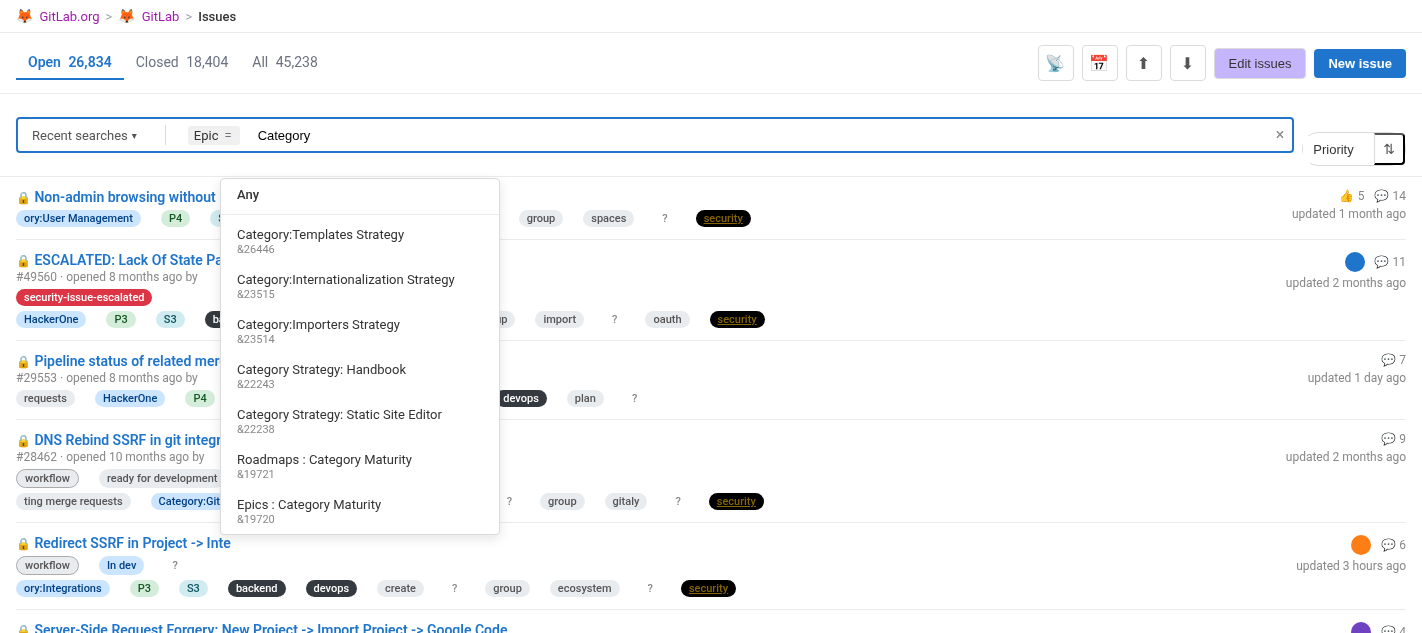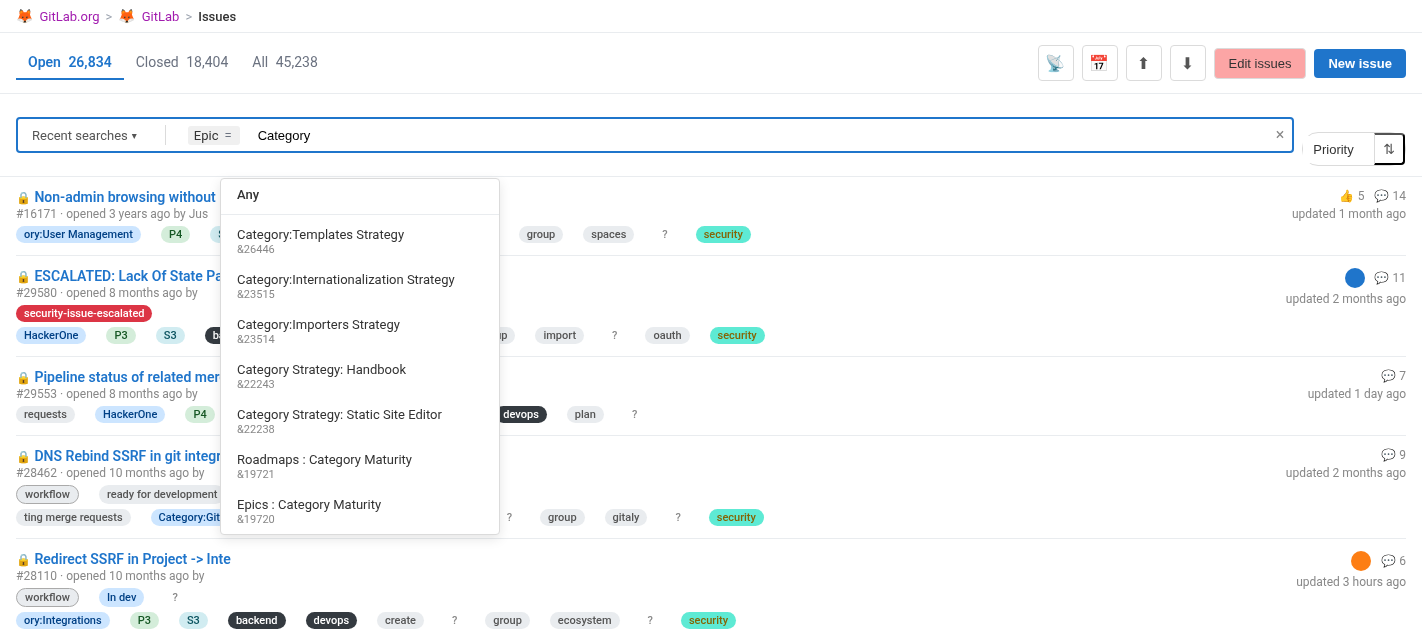--- a/index.html
+++ b/index.html
@@ -11,21 +11,21 @@
     .breadcrumb .sep { color: #9ca3af; }
     .breadcrumb .current { color: #333; font-weight: 500; }
 
     .issues-header { display: flex; align-items: center; padding: 12px 16px; border-bottom: 1px solid #e9ecef; gap: 16px; }
     .tab-group { display: flex; gap: 0; }
     .tab { padding: 8px 12px; font-size: 14px; color: #6b7280; cursor: pointer; border-bottom: 2px solid transparent; text-decoration: none; }
     .tab.active { color: #1f75cb; border-bottom: 2px solid #1f75cb; font-weight: 600; }
     .tab-count { margin-left: 4px; color: inherit; }
     .header-actions { margin-left: auto; display: flex; align-items: center; gap: 8px; }
     .icon-btn { width: 36px; height: 36px; border: 1px solid #dbdbdb; border-radius: 4px; background: #fff; cursor: pointer; display: flex; align-items: center; justify-content: center; color: #555; font-size: 16px; }
-    .edit-issues-btn { padding: 7px 14px; border: 1px solid #dbdbdb; border-radius: 4px; background: #fca5a5; cursor: pointer; font-size: 13px; color: #333; }
+    .edit-issues-btn { padding: 7px 14px; border: 1px solid #dbdbdb; border-radius: 4px; background: #c4b5fd; cursor: pointer; font-size: 13px; color: #333; }
     .new-issue-btn { padding: 7px 14px; border-radius: 4px; background: #1f75cb; color: #fff; border: none; cursor: pointer; font-size: 13px; font-weight: 600; }
 
     .filter-bar { display: flex; align-items: center; padding: 10px 16px; gap: 8px; border-bottom: 1px solid #e9ecef; position: relative; }
     .filter-input-wrap { flex: 1; display: flex; align-items: center; border: 2px solid #1f75cb; border-radius: 4px; background: #fff; padding: 4px 8px; min-height: 36px; gap: 18px; position: relative; }
     .recent-searches-btn { display: flex; align-items: center; gap: 4px; font-size: 13px; color: #555; cursor: pointer; white-space: nowrap; padding: 2px 6px; }
     .recent-searches-btn .chevron { font-size: 10px; }
     .filter-divider { width: 1px; height: 20px; background: #dbdbdb; margin: 0 4px; }
     .filter-token { display: flex; align-items: center; gap: 4px; background: #f0f0f0; border-radius: 3px; padding: 2px 6px; font-size: 13px; justify-content: space-between; }
     .filter-token .eq { color: #6b7280; margin: 0 2px; }
     .filter-text-input { border: none; outline: none; font-size: 13px; flex: 1; min-width: 80px; }
@@ -43,21 +43,21 @@
     .issues-list { padding: 0 16px; }
     .issue-row { display: flex; align-items: flex-start; padding: 12px 0; border-bottom: 1px solid #e9ecef; gap: 10px; }
     .issue-main { flex: 1; min-width: 0; }
     .issue-title { font-size: 14px; color: #1f75cb; font-weight: 600; cursor: pointer; white-space: nowrap; overflow: hidden; text-overflow: ellipsis; max-width: 500px; }
     .issue-meta { font-size: 12px; color: #888; margin-top: 2px; }
     .issue-tags { display: flex; flex-wrap: wrap; gap: 20px; margin-top: 5px; }
     .tag { padding: 2px 8px; border-radius: 10px; font-size: 11px; font-weight: 500; display: inline-flex; align-items: center; gap: 3px; }
     .tag-gray { background: #e9ecef; color: #555; }
     .tag-blue { background: #cce5ff; color: #004085; }
     .tag-green { background: #d4edda; color: #155724; }
-    .tag-orange { background: #5eead4; color: #856404; }
+    .tag-orange { background: #000000; color: #856404; text-decoration: underline; }
     .tag-dark { background: #343a40; color: #fff; }
     .tag-cyan { background: #d1ecf1; color: #0c5460; }
     .tag-red-solid { background: #dc3545; color: #fff; }
     .tag-question { background: transparent; color: #888; font-size: 11px; }
 
     .issue-right { display: flex; flex-direction: column; align-items: flex-end; gap: 4px; white-space: nowrap; min-width: 160px; }
     .issue-stats { display: flex; align-items: center; gap: 10px; font-size: 12px; color: #888; }
     .issue-stats span { display: flex; align-items: center; gap: 3px; }
     .issue-updated { font-size: 12px; color: #888; }
     .avatar { width: 20px; height: 20px; border-radius: 50%; background: #aaa; display: inline-block; }
@@ -166,23 +166,20 @@
 </div>
 
 <div class="issues-list">
 
   <div class="issue-row">
     <div class="issue-main">
       <div class="issue-title">
         <span style="color:#888; font-size:12px;">🔒</span>
         <span>Non-admin browsing without imp</span>
       </div>
-      <div class="issue-meta">
-        <span>#16171</span> · <span>opened 3 years ago by Jus</span>
-      </div>
       <div class="issue-tags">
         <span class="tag tag-blue">ory:User Management</span>
         <span class="tag tag-green">P4</span>
         <span class="tag tag-cyan">S4</span>
         <span class="tag tag-dark">devops</span>
         <span class="tag tag-gray">manage</span>
         <span class="tag tag-question">?</span>
         <span class="tag tag-orange">feature</span>
         <span class="tag tag-gray">group</span>
         <span class="tag tag-gray">spaces</span>
@@ -199,21 +196,21 @@
     </div>
   </div>
 
   <div class="issue-row">
     <div class="issue-main">
       <div class="issue-title">
         <span style="color:#888; font-size:12px;">🔒</span>
         <span>ESCALATED: Lack Of State Para</span>
       </div>
       <div class="issue-meta">
-        <span>#29580</span> · <span>opened 8 months ago by</span>
+        <span>#49560</span> · <span>opened 8 months ago by</span>
       </div>
       <div class="issue-tags">
         <span class="tag tag-red-solid">security-issue-escalated</span>
       </div>
       <div class="issue-tags">
         <span class="tag tag-blue">HackerOne</span>
         <span class="tag tag-green">P3</span>
         <span class="tag tag-cyan">S3</span>
         <span class="tag tag-dark">backend</span>
         <span class="tag tag-dark">devops</span>
@@ -299,23 +296,20 @@
       <div class="issue-updated">updated 2 months ago</div>
     </div>
   </div>
 
   <div class="issue-row">
     <div class="issue-main">
       <div class="issue-title">
         <span style="color:#888; font-size:12px;">🔒</span>
         <span>Redirect SSRF in Project -&gt; Inte</span>
       </div>
-      <div class="issue-meta">
-        <span>#28110</span> · <span>opened 10 months ago by</span>
-      </div>
       <div class="issue-tags">
         <span class="tag tag-gray" style="border: 1px solid #aaa;">workflow</span>
         <span class="tag tag-blue">In dev</span>
         <span class="tag tag-question">?</span>
       </div>
       <div class="issue-tags">
         <span class="tag tag-blue">ory:Integrations</span>
         <span class="tag tag-green">P3</span>
         <span class="tag tag-cyan">S3</span>
         <span class="tag tag-dark">backend</span>

